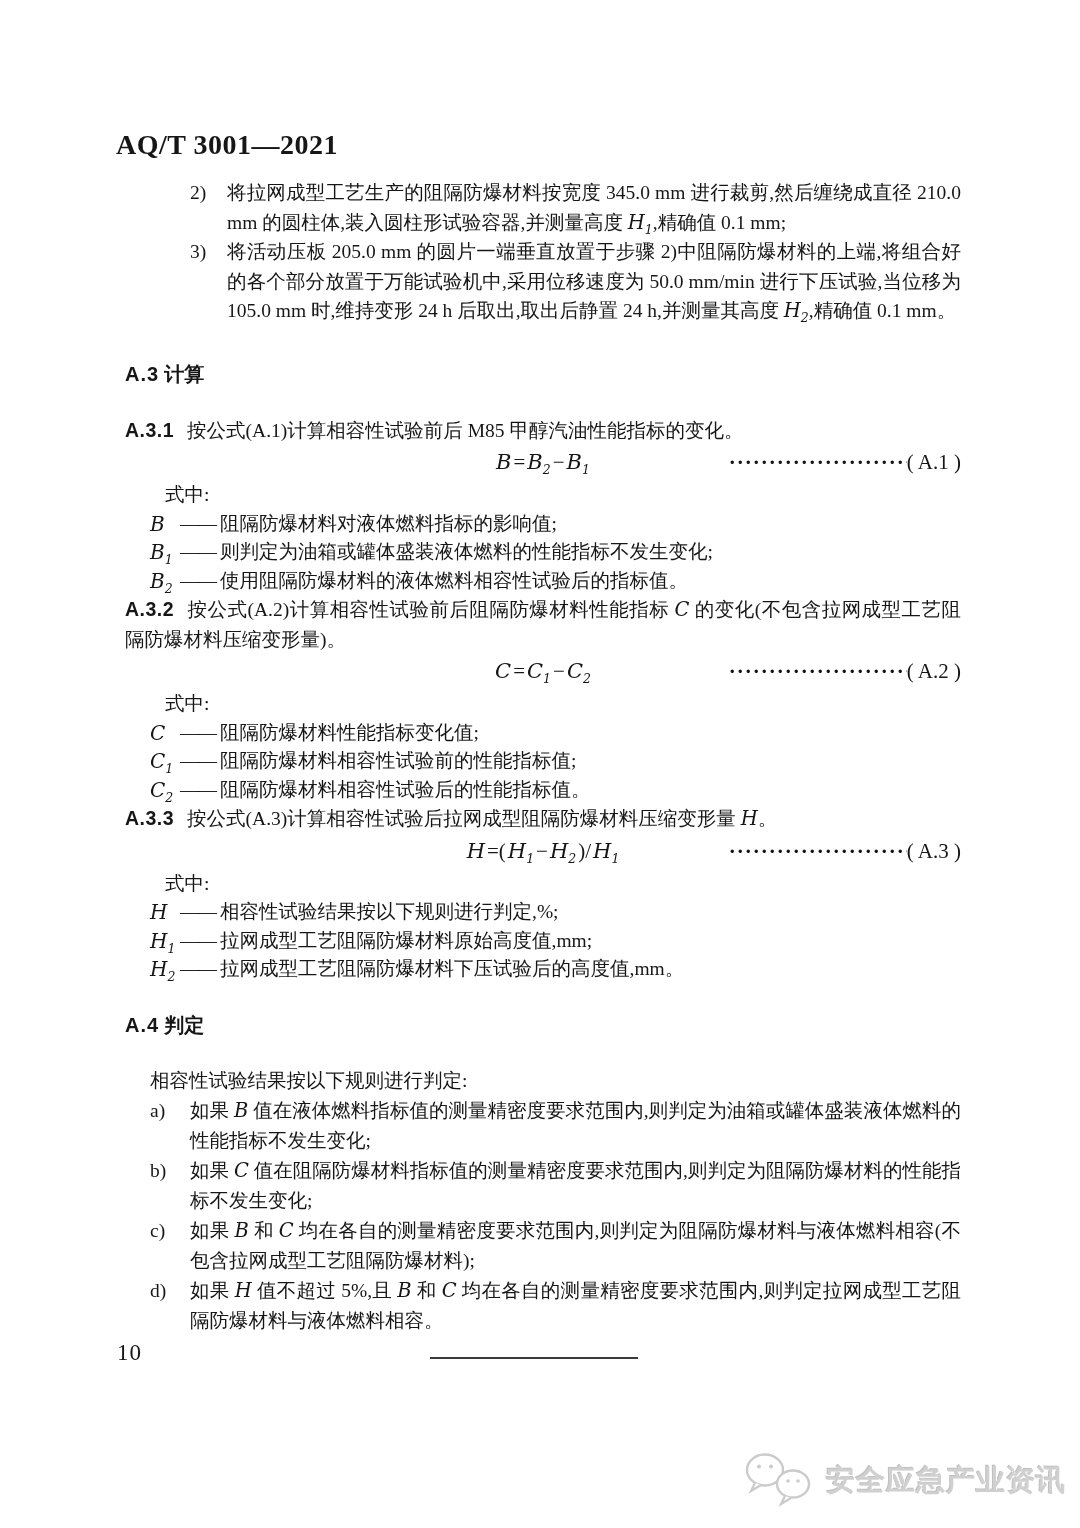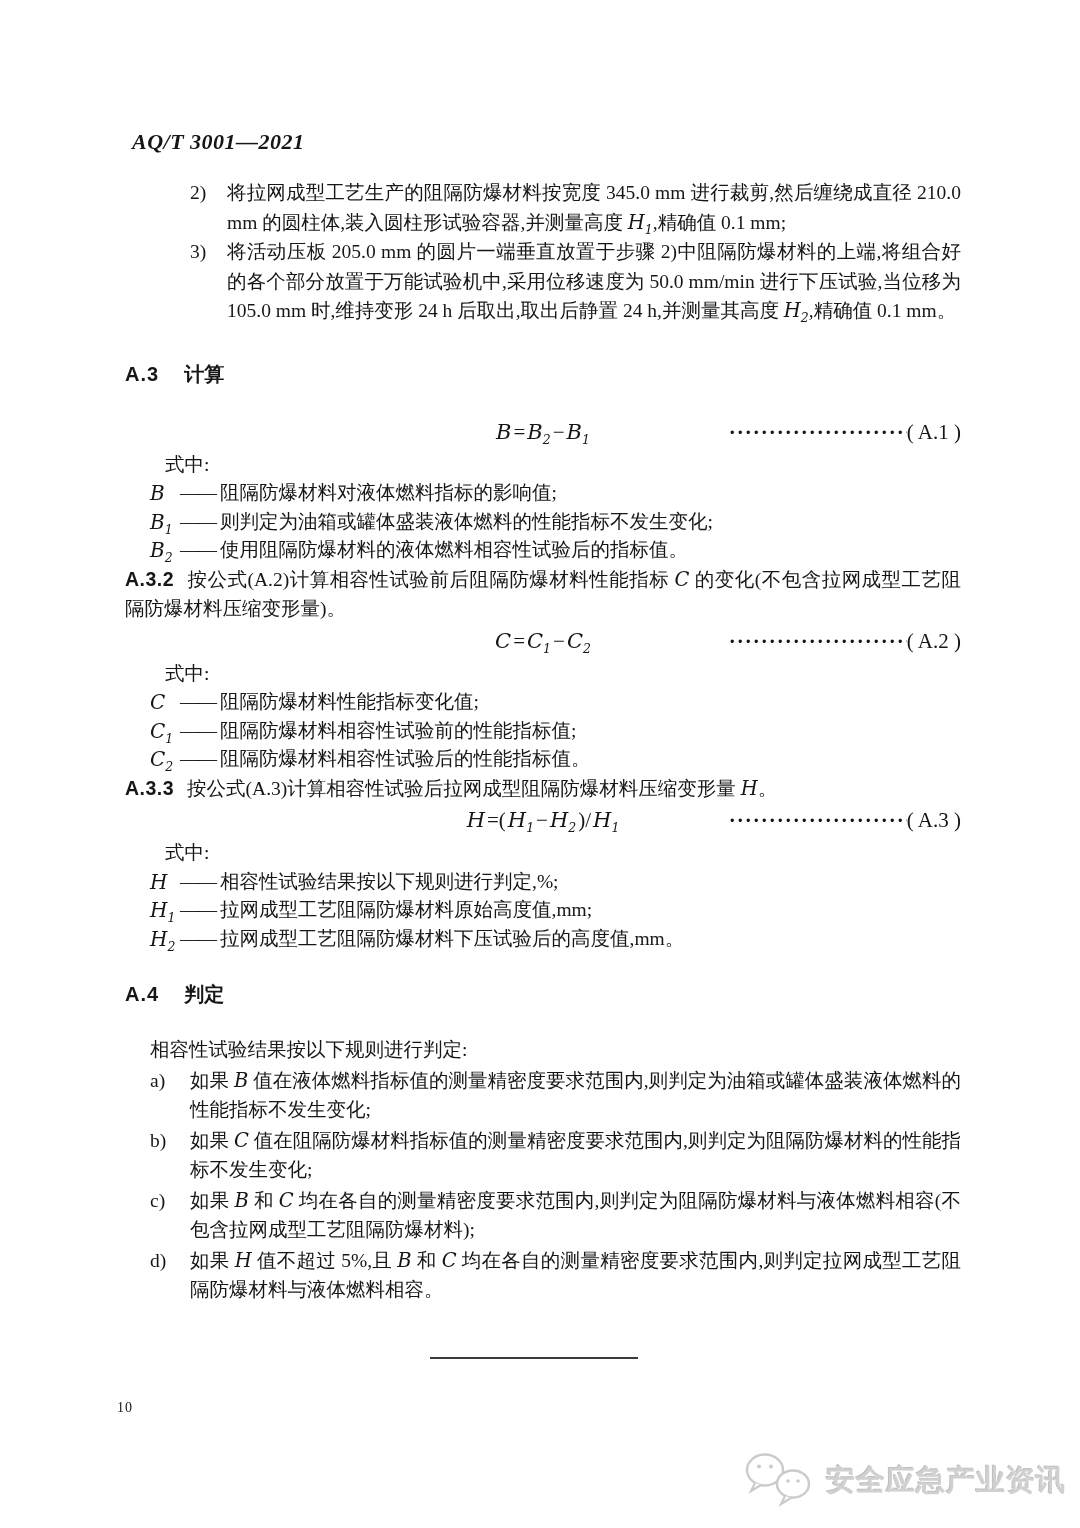--- a/index.html
+++ b/index.html
@@ -2,40 +2,39 @@
 <html><head>
 <meta charset="utf-8">
 <style>
   html,body{margin:0;padding:0;}
   body{
     width:1080px;height:1528px;position:relative;overflow:hidden;
     background:#ffffff;color:#161616;
     font-family:"Liberation Serif","DejaVu Serif",serif;
   }
   .doc-header{
-    position:absolute;left:132px;top:129px;
-    font-size:22px;font-weight:700;letter-spacing:.5px;
+    position:absolute;left:116px;top:129px;
+    font-size:28px;font-weight:700;letter-spacing:.5px;
     font-family:"Liberation Serif","DejaVu Serif",serif;
-    font-style:italic;
   }
   .content{
     position:absolute;left:125px;top:178px;width:836px;
     font-size:19.5px;line-height:29.5px;text-align:justify;
   }
   
   .step{display:flex;}
   .step-marker{flex:none;width:37px;margin-left:65px;}
   .step-body{flex:1;}
   
   .sec-heading{
     font-family:"Liberation Sans","DejaVu Sans",sans-serif;
     font-weight:700;font-size:20px;line-height:29px;
     margin:34px 0 27px;text-align:left;
   }
-  .h-no{margin-right:25px;letter-spacing:1px;}
+  .h-no{margin-right:5px;letter-spacing:1px;}
   .sec-heading-a4{margin:27px 0 26px;}
   
   .para{margin:0;}
   .plabel{
     font-family:"Liberation Sans","DejaVu Sans",sans-serif;
     font-weight:700;margin-right:13px;letter-spacing:.5px;
   }
   
   .formula-line{position:relative;height:33px;line-height:33px;margin:1px 0;}
   .formula{position:absolute;left:0;right:0;text-align:center;font-size:21px;}
@@ -55,21 +54,21 @@
   
   .j-intro{margin:0 0 1px 25px;text-align:left;}
   .j-item{display:flex;margin-bottom:1px;}
   .j-marker{flex:none;width:40px;margin-left:25px;}
   .j-body{flex:1;}
   
   .var{font-style:italic;font-family:"DejaVu Serif","Liberation Serif",serif;}
   .var sub{font-size:12.5px;line-height:0;font-style:italic;}
   
   .divider{position:absolute;left:430px;top:1357px;width:208px;height:2px;background:#3a3a3a;}
-  .page-number{position:absolute;left:117px;top:1400px;font-size:14px;letter-spacing:1px;}
+  .page-number{position:absolute;left:117px;top:1340px;font-size:23px;letter-spacing:1px;}
   .watermark{
     position:absolute;right:14px;top:1450px;
     display:flex;align-items:center;gap:9px;
   }
   .wm-text{
     font-family:"Liberation Sans","DejaVu Sans",sans-serif;
     font-size:29px;font-weight:700;letter-spacing:1px;white-space:nowrap;
     color:#d0d0d0;text-shadow:1px 1px 0 #ffffff,-1px -1px 0 #c0c0c0;
   }
 </style>
@@ -86,20 +85,23 @@
   </div>
   <div class="step">
     <span class="step-marker">3)</span>
     <span class="step-body">将活动压板 205.0 mm 的圆片一端垂直放置于步骤 2)中阻隔防爆材料的上端,将组合好的各个部分放置于万能试验机中,采用位移速度为 50.0 mm/min 进行下压试验,当位移为 105.0 mm 时,维持变形 24 h 后取出,取出后静置 24 h,并测量其高度 <i class="var">H<sub>2</sub></i>,精确值 0.1 mm。</span>
   </div>
 
   <div class="sec-heading">
     <span class="h-no">A.3</span><span class="h-title">计算</span>
   </div>
 
+  <p class="para">
+    <b class="plabel">A.3.1</b><span>按公式(A.1)计算相容性试验前后 M85 甲醇汽油性能指标的变化。</span>
+  </p>
   <div class="formula-line">
     <span class="formula"><i class="var">B</i>=<i class="var">B<sub>2</sub></i>−<i class="var">B<sub>1</sub></i></span>
     <span class="eq-right">
       <span class="leader">········································</span>
       <span class="eq-tag">( A.1 )</span>
     </span>
   </div>
   <p class="where">式中:</p>
   <div class="def">
     <span class="def-sym"><i class="var">B</i></span>

